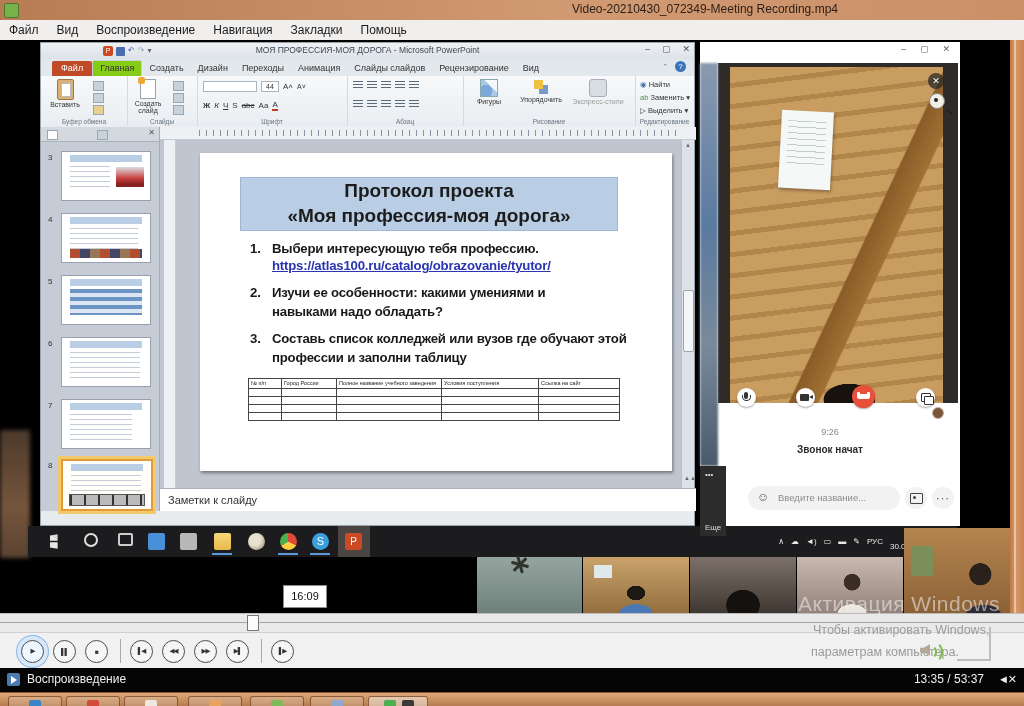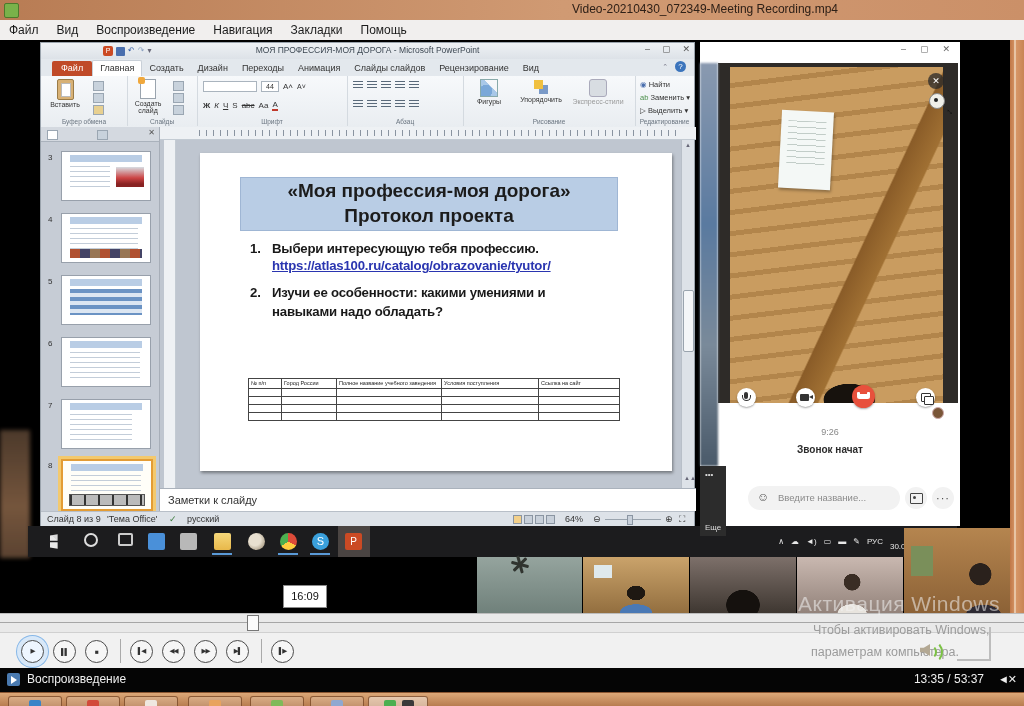--- a/index.html
+++ b/index.html
@@ -16,21 +16,21 @@
   
   .pptwin{left:40px;top:42px;width:655px;height:484px;background:#e8ebee;border:1px solid #9aa3ac;box-sizing:border-box;}
   .ppt-tb{position:absolute;left:0;top:0;width:100%;height:16px;background:linear-gradient(#eef1f4,#dde2e8);font-size:9px;color:#444;}
   .ppt-title{position:absolute;left:120px;right:120px;top:2px;text-align:center;font-size:8.5px;color:#3c4752;white-space:nowrap;overflow:hidden;}
   .qat{position:absolute;left:62px;top:1px;display:flex;gap:3px;align-items:center;height:14px;}
   .qat i{font-style:normal;font-size:8px;line-height:12px;}
   .winbtns{position:absolute;right:4px;top:1px;display:flex;gap:12px;font-size:9px;color:#555;}
   .tabrow{position:absolute;left:0;top:16px;width:100%;height:17px;background:#e3e8ed;border-bottom:1px solid #c9d0d8;display:flex;align-items:flex-end;}
   .filetab{margin-left:11px;background:#c04a28;color:#fff;font-size:9px;padding:2px 9px 3px;border-radius:2px 2px 0 0;}
   .ptab{font-size:9px;color:#333;padding:2px 7px 3px;}
-  .ptab.active{background:#ffffff;border:1px solid #c9d0d8;border-bottom:none;border-radius:2px 2px 0 0;}
+  .ptab.active{background:#84cc16;border:1px solid #c9d0d8;border-bottom:none;border-radius:2px 2px 0 0;}
   .ribbon{position:absolute;left:0;top:33px;width:100%;height:51px;background:linear-gradient(#f7f9fb,#e9edf1);border-bottom:1px solid #c3cbd3;}
   .rgroup{position:absolute;top:0;height:50px;border-right:1px solid #d4dae0;}
   .rlabel{position:absolute;bottom:1px;left:0;right:0;text-align:center;font-size:6.5px;color:#6a7580;}
   .bigbtn{position:absolute;top:3px;width:34px;text-align:center;font-size:7px;color:#333;}
   .clip-ic{display:inline-block;width:15px;height:19px;background:#d8b175;border:1px solid #9a7b47;border-radius:2px;position:relative;}
   .clip-ic::after{content:"";position:absolute;left:3px;top:3px;width:8px;height:12px;background:#fff;border:1px solid #bbb;}
   .page-ic{display:inline-block;width:14px;height:18px;background:#fff;border:1px solid #9aa4ae;position:relative;}
   .page-ic::after{content:"";position:absolute;left:-3px;top:-3px;width:7px;height:7px;background:#f0a83c;border-radius:2px;}
   .miniblock{position:absolute;width:9px;height:8px;background:#c8d2dc;border:1px solid #9aa6b2;}
   .fontrow{position:absolute;font-size:8px;color:#333;display:flex;gap:4px;align-items:center;}
@@ -340,29 +340,32 @@
             <span class="tlines" style="width:70px;height:18px;"></span>
           <span style="position:absolute;left:6px;bottom:3px;width:74px;height:10px;background:repeating-linear-gradient(90deg,#333 0 2px,#bbb 2px 14px);border:1px solid #555;"></span>
           </span>
       </div>
     </div>
 
     <div class="slidearea">
       <div class="rulerV"></div>
       <div class="slide">
         <div class="s-title">
+          <div>Протокол проекта</div>
           <div>«Моя профессия-моя дорога»</div>
-          <div>Протокол проекта</div>
         </div>
         <div class="s-item" style="top:86px;">
           <span class="n">1.</span><span class="t">Выбери интересующую тебя профессию.</span>
         </div>
         <div class="s-link" style="top:105px;">https://atlas100.ru/catalog/obrazovanie/tyutor/</div>
         <div class="s-item" style="top:130px;">
           <span class="n">2.</span><span class="t" style="width:330px;">Изучи ее особенности: какими умениями и навыками надо обладать?</span>
+        </div>
+        <div class="s-item" style="top:176px;">
+          <span class="n">3.</span><span class="t" style="width:378px;">Составь список колледжей или вузов где обучают этой профессии и заполни таблицу</span>
         </div>
         <table class="s-table">
           <tbody>
               <tr>
             <th style="width:28px;">№ п/п</th>
             <th style="width:50px;">Город России</th>
             <th style="width:100px;">Полное название учебного заведения</th>
             <th style="width:92px;">Условия поступления</th>
             <th style="width:76px;">Ссылка на сайт</th>
           </tr>
@@ -402,35 +405,20 @@
     <div class="vsb">
       <div style="margin-top:2px;">▲</div>
       <div class="sbthumb"></div>
       <div style="position:absolute;bottom:30px;left:2px;">▲▲</div>
       <div style="position:absolute;bottom:16px;left:2px;">▼▼</div>
       <div style="position:absolute;bottom:2px;left:3px;">▼</div>
     </div>
 
     <div class="notes">Заметки к слайду</div>
 
-    <div class="pptstatus">
-      <span class="seg" style="left:6px;">Слайд 8 из 9</span>
-      <span class="seg" style="left:66px;">'Тема Office'</span>
-      <span class="seg" style="left:128px;color:#3a7a3a;">✓</span>
-      <span class="seg" style="left:146px;">русский</span>
-      <span class="seg" style="left:472px;">
-        <span class="viewic" style="background:#f3d08a;"></span><span class="viewic"></span><span class="viewic"></span><span class="viewic"></span>
-      </span>
-      <span class="seg" style="left:524px;">64%</span>
-      <span class="seg" style="left:552px;">⊖</span>
-      <span class="zoomtrack" style="left:564px;"></span>
-      <span class="seg" style="left:586px;top:3px;width:4px;height:8px;background:#c8d0da;border:1px solid #8a95a2;"></span>
-      <span class="seg" style="left:624px;">⊕</span>
-      <span class="seg" style="left:638px;">⛶</span>
-    </div>
   </div>
 
   <div class="abs rectask">
     <span class="rt-ic" style="left:22px;background:linear-gradient(45deg,#e8e8e8 48%,transparent 49%),#d8d8d8;clip-path:polygon(0 15%,45% 8%,45% 46%,0 46%,0 54%,45% 54%,45% 92%,0 85%);"></span>
     <span class="rt-ic" style="left:56px;border:2px solid #ddd;border-radius:50%;width:10px;height:10px;"></span>
     <span class="rt-ic" style="left:90px;border:2px solid #ccc;width:11px;height:9px;"></span>
     <span class="rt-ic" style="left:120px;background:#4a90d9;"></span>
     <span class="rt-ic" style="left:152px;background:#b8b8b8;"></span>
     <span class="rt-ic" style="left:186px;background:linear-gradient(#f5d77a,#e8b84a);"></span>
     <span class="rt-u" style="left:184px;"></span>

